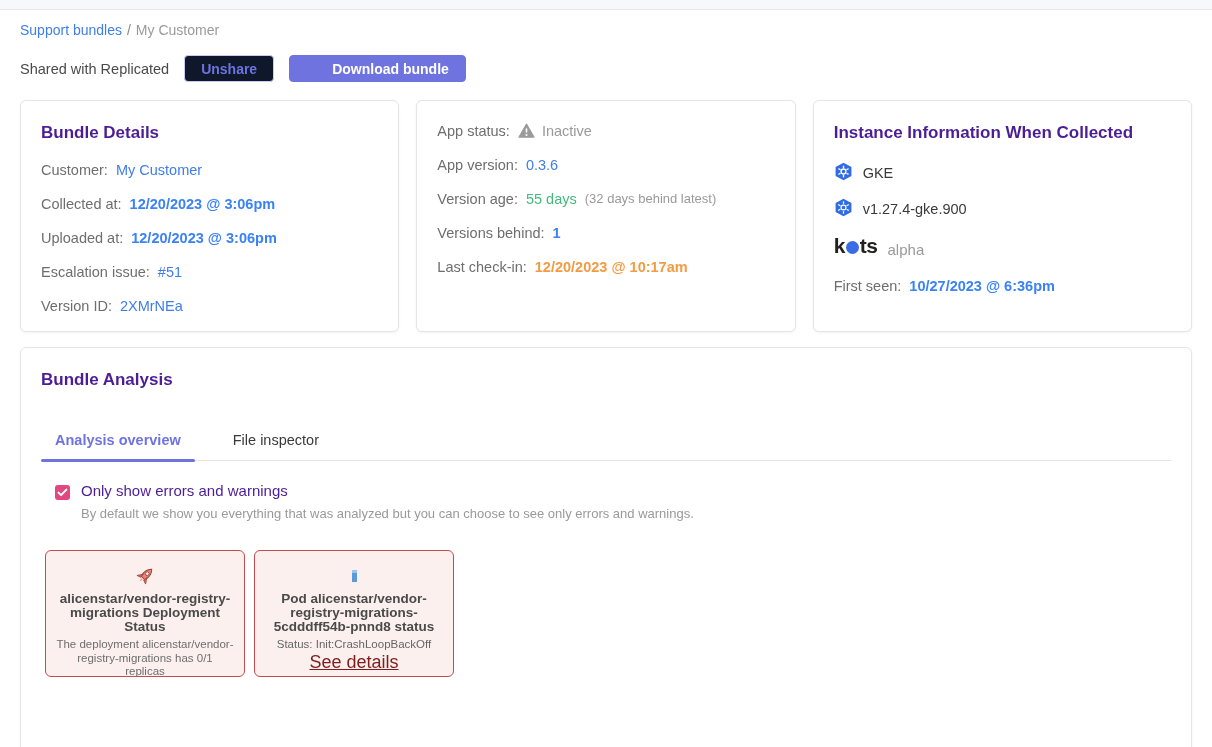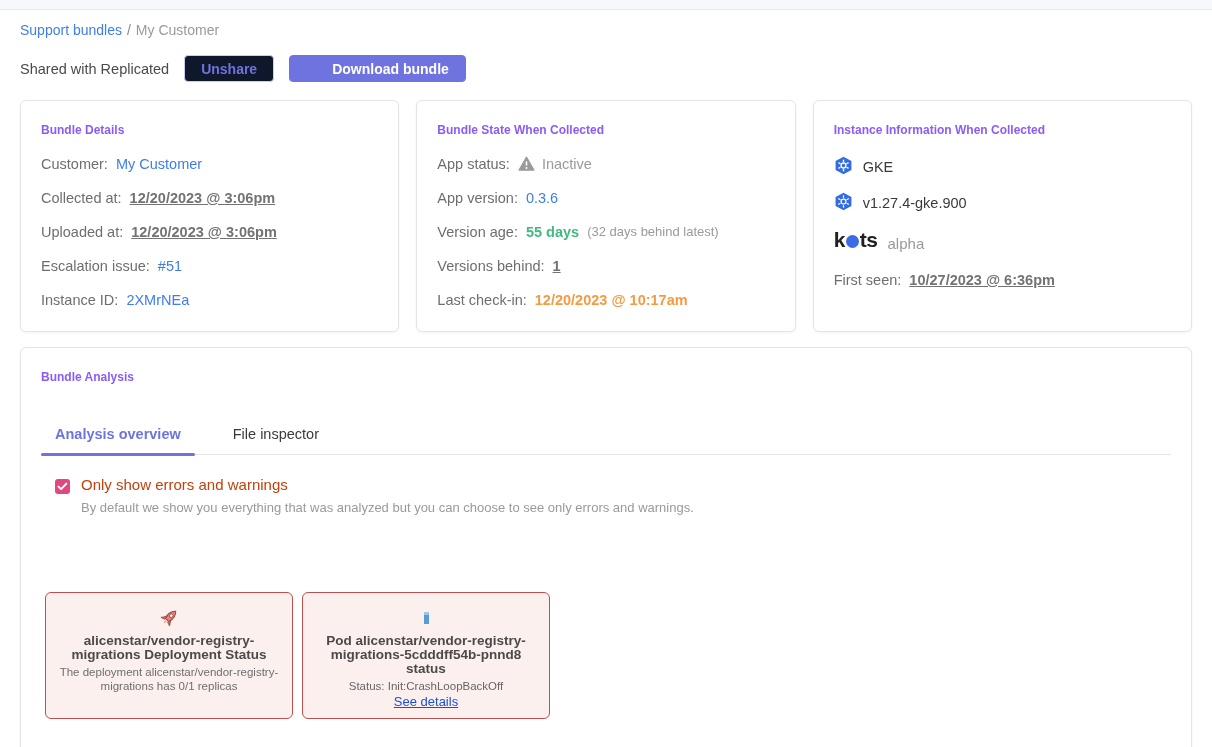--- a/index.html
+++ b/index.html
@@ -30,28 +30,28 @@
   .btn-outline { background: #0f172a; border: 1px solid #c9ccf2; color: #6e73e0; }
   .btn-primary { background: #6e73e0; border: 1px solid #6e73e0; color: #ffffff; padding-left: 42px; }
 
   
   .cards-row { display: flex; gap: 17px; margin-top: 18px; }
   .card {
     flex: 1; background: #fff; border: 1px solid #e5e5e5; border-radius: 6px;
     box-shadow: 0 1px 3px rgba(0,0,0,0.05);
     padding: 22px 20px; box-sizing: border-box; height: 232px;
   }
-  .card-title { font-size: 12px; font-weight: 600; color: #8b5cf6; margin-bottom: 19px; }
+  .card-title { font-size: 17px; font-weight: 600; color: #4c1d95; margin-bottom: 19px; }
   .row { display: flex; align-items: flex-start; margin-bottom: 18px; font-size: 14.5px; }
   .row:last-child { margin-bottom: 0; }
   .row .lbl { color: #6e6e6e; margin-right: 8px; white-space: nowrap; }
   .val-link { color: #3f7ee8; text-decoration: none; cursor: pointer; }
-  .val-strong { color: #737373; font-weight: 700; text-decoration: underline; }
+  .val-strong { color: #3b82f6; font-weight: 700; }
   .val-muted { color: #9a9a9a; }
-  .val-green { color: #43b97e; font-weight: 700; }
+  .val-green { color: #43b97e; font-weight: 400; }
   .val-orange { color: #f49b42; font-weight: 600; }
   .val-note { color: #9a9a9a; font-size: 13px; margin-left: 8px; }
   .warn-ic { margin-right: 7px; display: inline-flex; }
 
   
   .inst-row { display: flex; align-items: flex-end; margin-bottom: 17px; font-size: 14.5px; color: #3a3a3a; }
   .inst-row .ic { margin-right: 10px; display: inline-flex; }
   .kots-logo { font-weight: 800; font-size: 21px; color: #22211f; letter-spacing: -0.5px; display: inline-flex; align-items: center; }
   .kots-o { width: 13px; height: 13px; border-radius: 50%; background: #3b6ce5; display: inline-block; margin: 3px 1px 0 1px; }
   .kots-channel { color: #9a9a9a; font-size: 15px; margin-left: 10px; font-weight: 400; }
@@ -64,34 +64,34 @@
   }
   .tabs { display: flex; border-bottom: 1px solid #e6e6e6; margin-top: 32px; }
   .tab { padding: 10px 14px 12px 14px; font-size: 14.5px; color: #3a3a3a; cursor: pointer; position: relative; margin-right: 24px; }
   .tab.active { color: #6e73e0; font-weight: 700; }
   .tab.active::after { content: ""; position: absolute; left: 0; right: 0; bottom: -2px; height: 3px; background: #6e73e0; border-radius: 2px; }
 
   .filter-row { display: flex; margin-top: 21px; margin-left: 14px; }
   .checkbox { width: 15px; height: 15px; border-radius: 3px; background: #e0487f; margin-top: 3px; cursor: pointer;
               display: inline-flex; align-items: center; justify-content: center; flex: none; }
   .filter-texts { margin-left: 11px; }
-  .filter-label { font-size: 15px; color: #c2410c; }
+  .filter-label { font-size: 15px; color: #4c1d95; }
   .filter-desc { font-size: 13px; color: #9a9a9a; margin-top: 7px; }
 
   .ecards { display: flex; gap: 9px; margin-top: 29px; margin-left: 4px; }
   .ecard {
-    width: 248px; height: 127px; box-sizing: border-box;
+    width: 200px; height: 127px; box-sizing: border-box;
     background: #fbf0ee; border: 1px solid #bf4e4e; border-radius: 6px;
-    padding: 11px 10px; text-align: center; cursor: pointer; margin-top: 48px;
+    padding: 11px 10px; text-align: center; cursor: pointer;
   }
   .ecard .icon-area { height: 27px; display: flex; align-items: center; justify-content: center; }
   .ecard-title { font-size: 13.5px; font-weight: 700; color: #4a4a4a; line-height: 14px; margin-top: 3px; }
   .ecard-desc { font-size: 11.5px; color: #6e6e6e; line-height: 1.18; margin-top: 4px; }
   .ecard-status { font-size: 11.5px; color: #666; margin-top: 4px; }
-  .see-details { font-size: 13px; color: #1d4ed8; text-decoration: underline; display: inline-block; margin-top: 2px; cursor: pointer; }
+  .see-details { font-size: 18px; color: #7f1d1d; text-decoration: underline; display: inline-block; margin-top: 2px; cursor: pointer; }
   .pod-chip { width: 5px; height: 9px; background: #5b9bd5; border-top: 3px solid #9cc3e8; }
 </style>
 </head>
 <body>
 
 <div class="top-strip"></div>
 
 <div class="page">
 
   <div class="breadcrumb">
@@ -120,27 +120,26 @@
       </div>
       <div class="row">
         <span class="lbl">Uploaded at:</span>
         <span class="val-strong">12/20/2023 @ 3:06pm</span>
       </div>
       <div class="row">
         <span class="lbl">Escalation issue:</span>
         <a class="val-link">#51</a>
       </div>
       <div class="row">
-        <span class="lbl">Instance ID:</span>
+        <span class="lbl">Version ID:</span>
         <a class="val-link">2XMrNEa</a>
       </div>
     </div>
 
     <div class="card">
-      <div class="card-title">Bundle State When Collected</div>
       <div class="row">
         <span class="lbl">App status:</span>
         <span class="warn-ic">
           <svg width="17" height="15" viewBox="0 0 17 15">
             <path d="M8.5 0.8 L16.2 14.2 H0.8 Z" fill="#9a9a9a" stroke="#9a9a9a" stroke-width="1" stroke-linejoin="round"></path>
             <rect x="7.7" y="5.2" width="1.6" height="4.6" rx="0.8" fill="#ffffff"></rect>
             <circle cx="8.5" cy="11.9" r="1" fill="#ffffff"></circle>
           </svg>
         </span>
         <span class="val-muted">Inactive</span>

